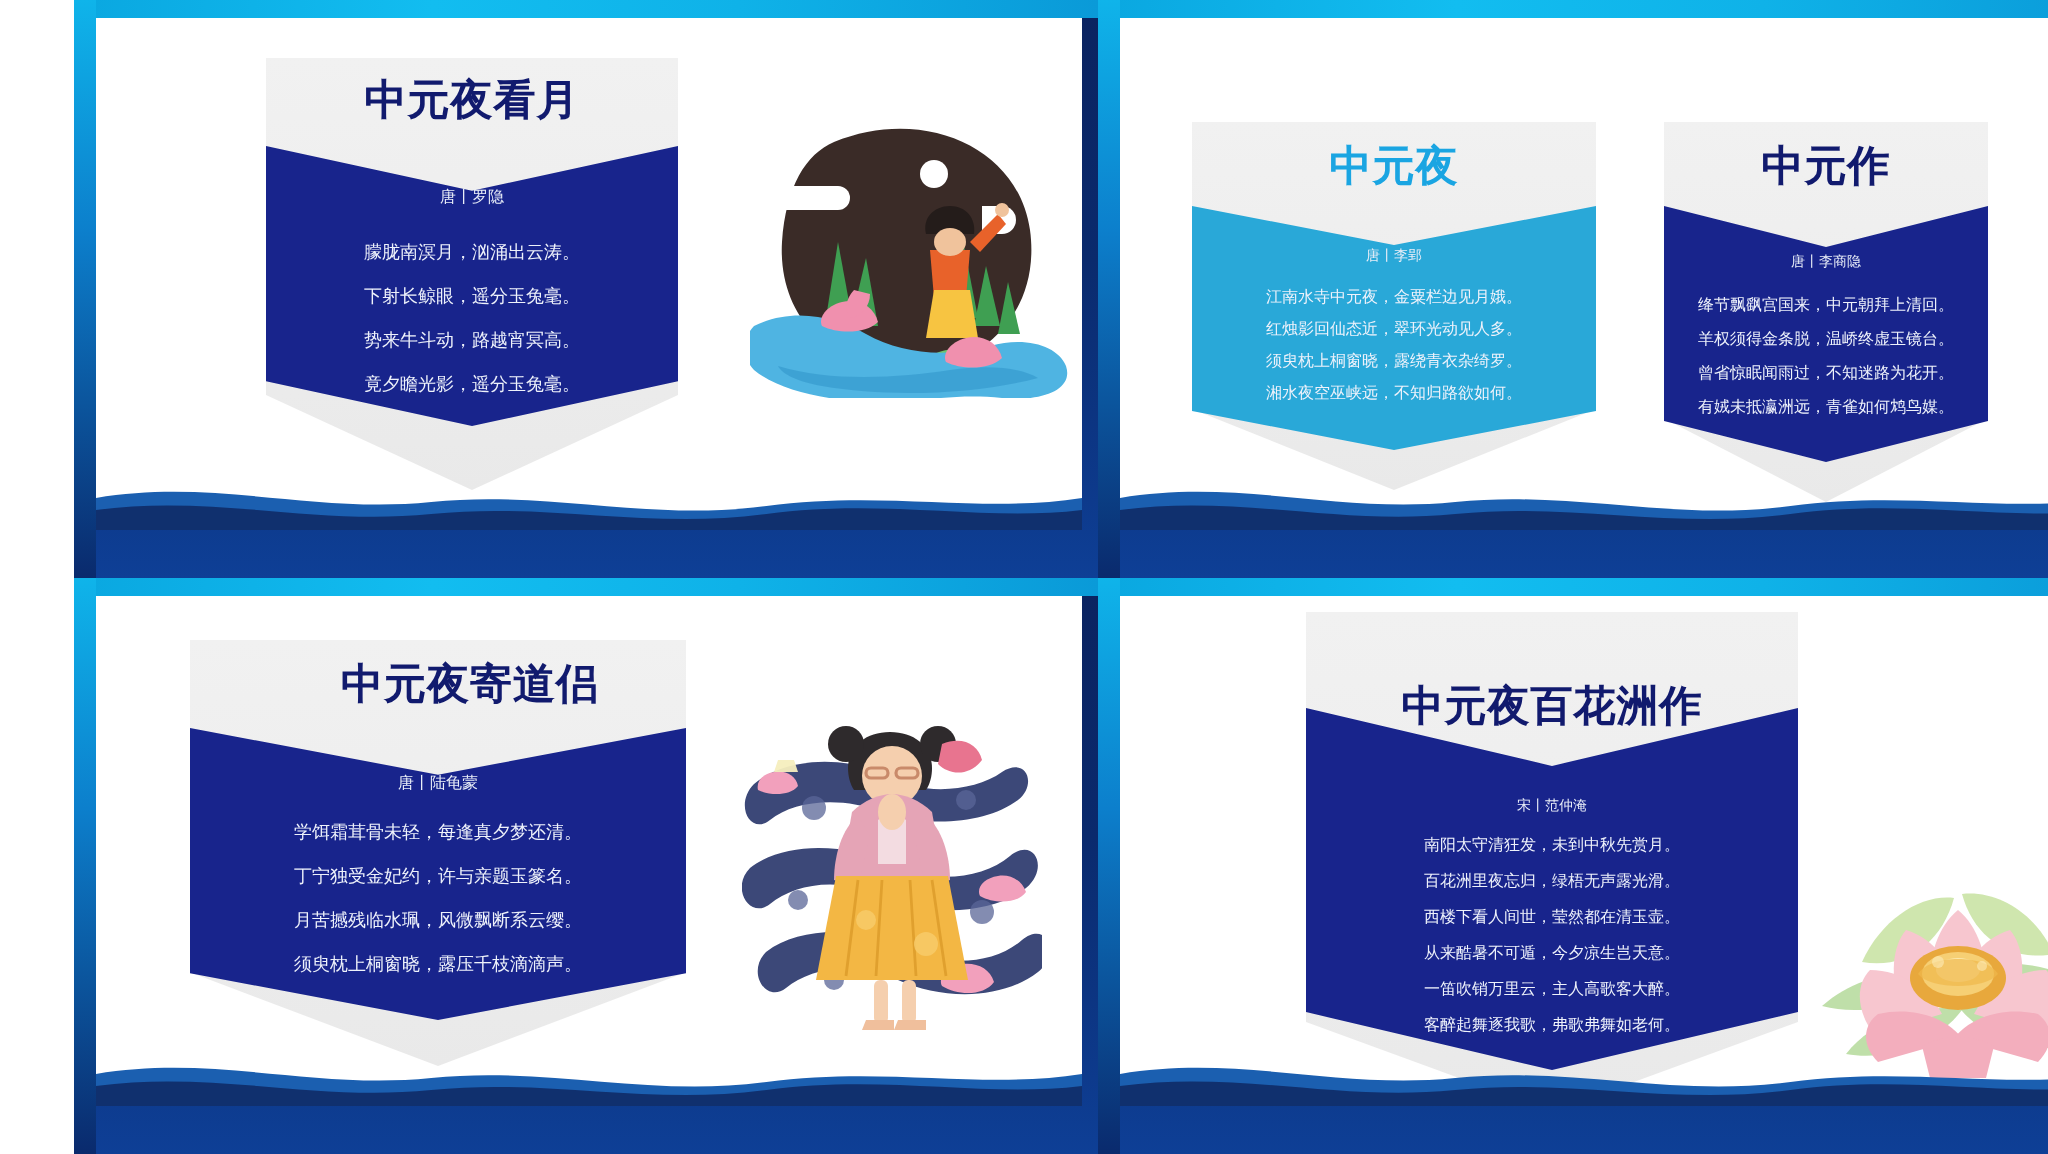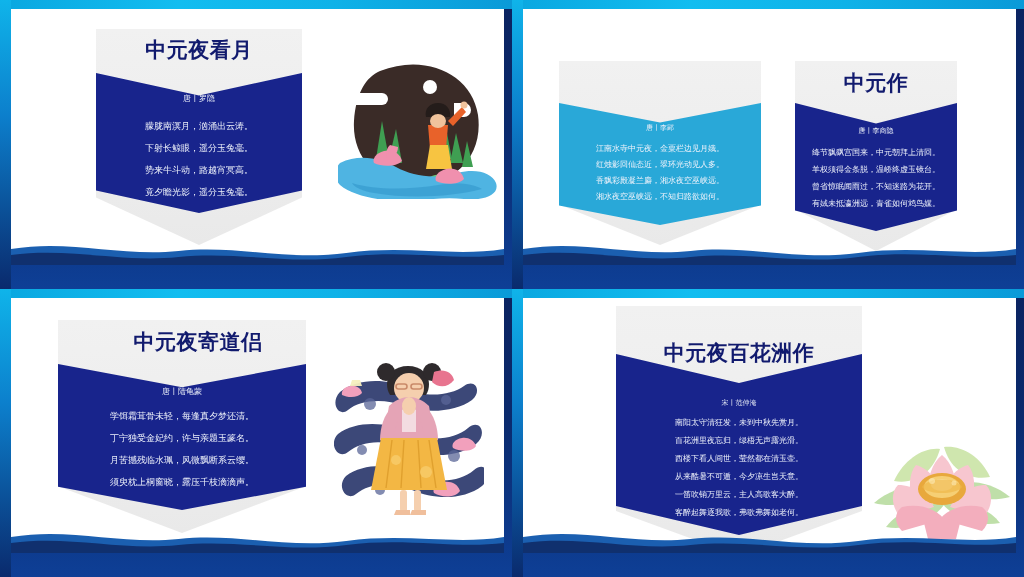--- a/index.html
+++ b/index.html
@@ -8,20 +8,21 @@
     background: #ffffff;
     font-family: "Liberation Sans", "DejaVu Sans", sans-serif;
     overflow: hidden;
   }
   #grid {
     width: 1024px; height: 577px;
     display: grid;
     grid-template-columns: 512px 512px;
     grid-template-rows: 289px 288px;
     background: #ffffff;
+    padding-left: 37px;
   }
   .slide {
     position: relative;
     overflow: hidden;
     background: #0d2a6b;
   }
   
   .backdrop {
     position: absolute; inset: 0;
     background:
@@ -202,25 +203,26 @@
 
   <div class="slide" id="s2">
     <div class="backdrop"></div>
     <div class="topbar"></div>
     <div class="leftbar"></div>
     <div class="canvas">
 
       <div class="card s2card left">
         <div class="paper"></div>
         <div class="banner cyan"></div>
+        <div class="title cyan">中元夜</div>
         <div class="author">唐丨李郢</div>
         <div class="lines">
           <div>江南水寺中元夜，金粟栏边见月娥。</div>
           <div>红烛影回仙态近，翠环光动见人多。</div>
-          <div>香飘彩殿凝兰麝，湘水夜空巫峡远。</div>
+          <div>须臾枕上桐窗晓，露绕青衣杂绮罗。</div>
           <div>湘水夜空巫峡远，不知归路欲如何。</div>
         </div>
       </div>
 
       <div class="card s2card right">
         <div class="paper"></div>
         <div class="banner navy"></div>
         <div class="title navy">中元作</div>
         <div class="author">唐丨李商隐</div>
         <div class="lines">

